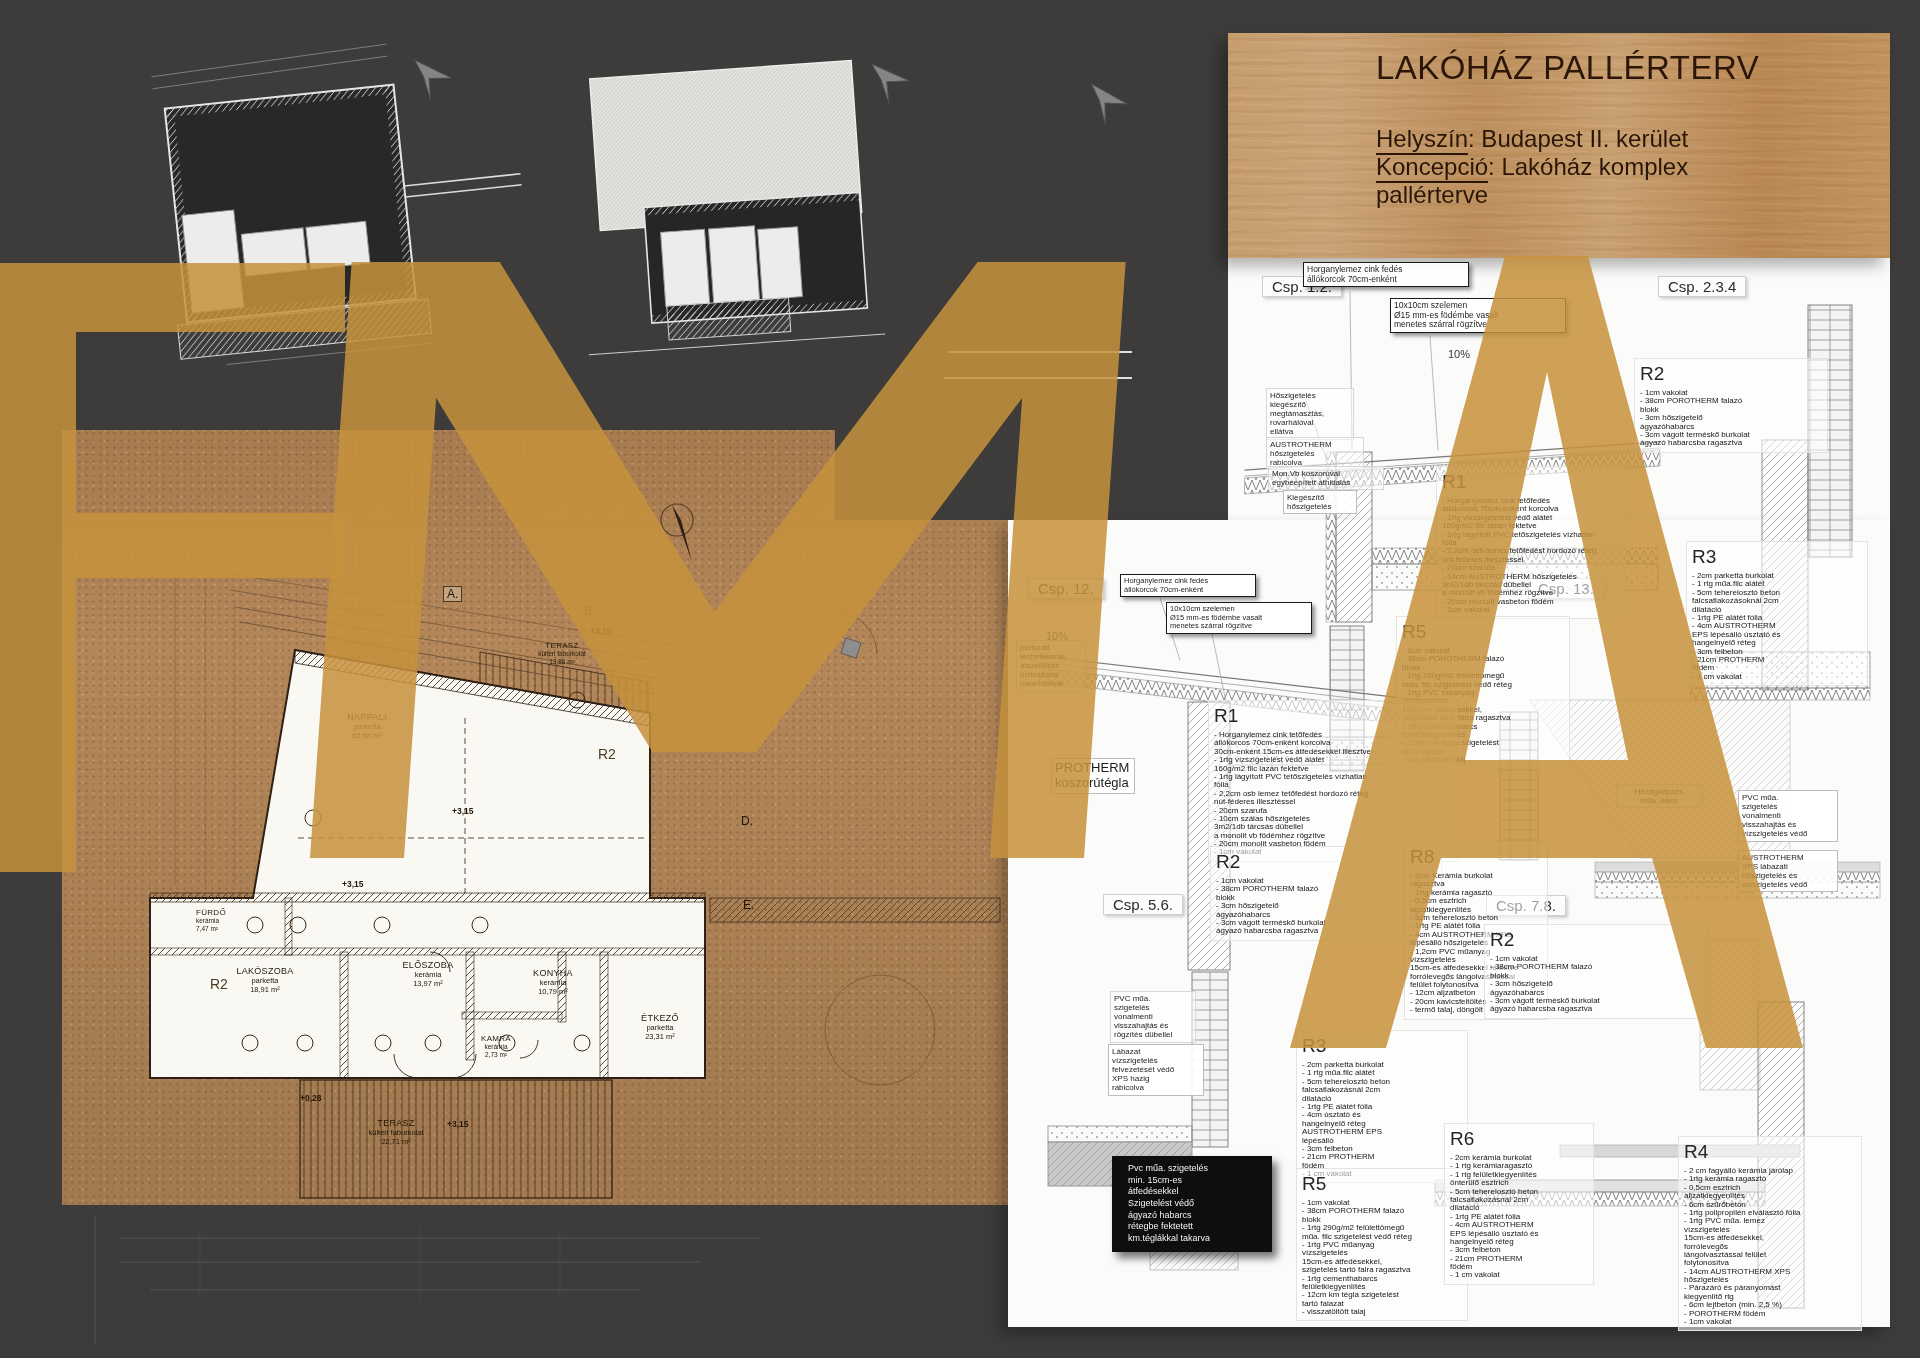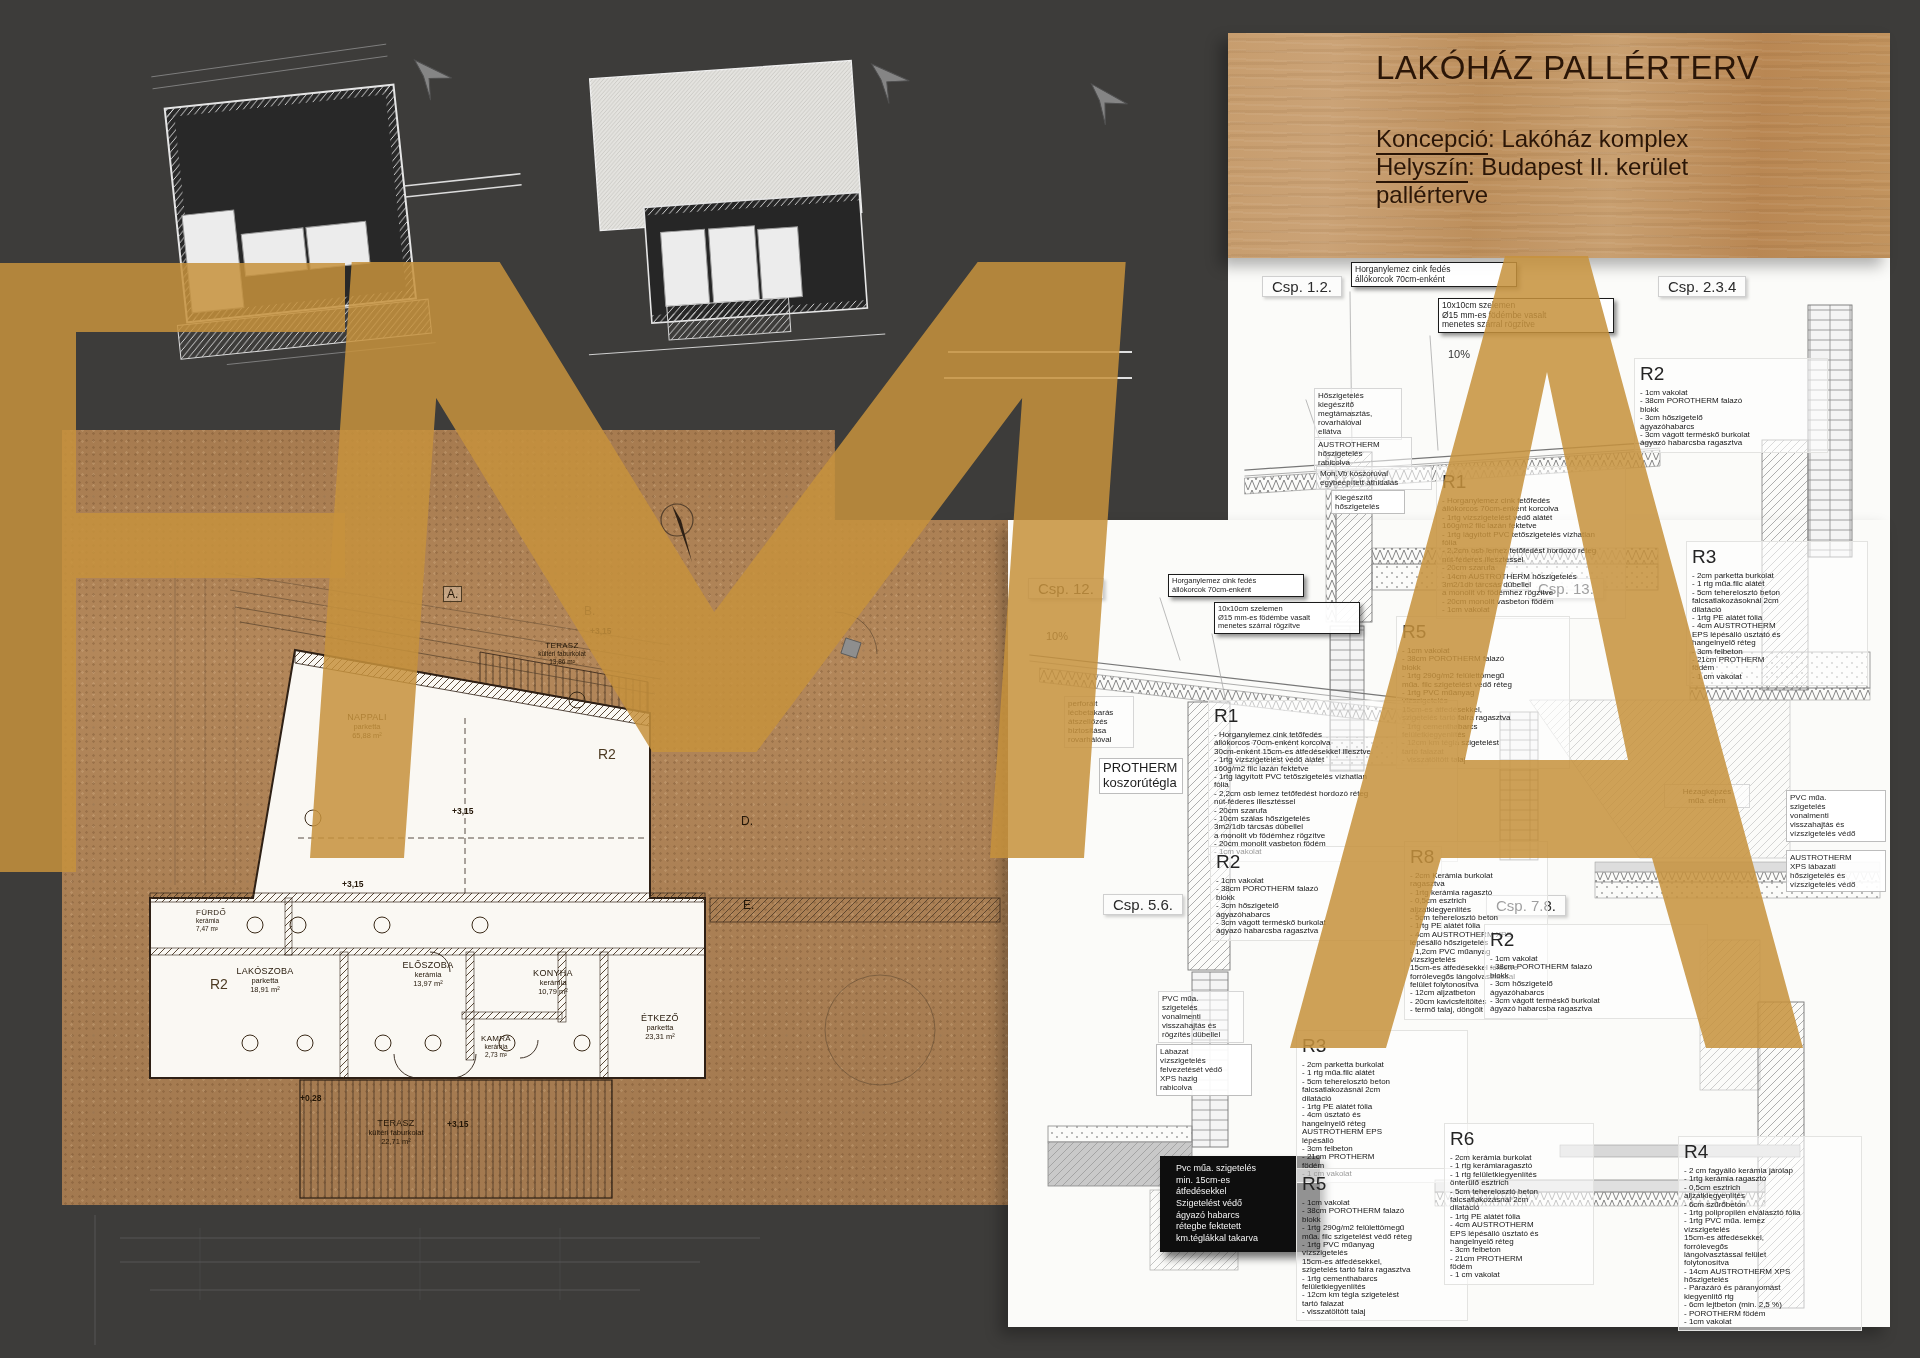--- a/index.html
+++ b/index.html
@@ -28,21 +28,21 @@
       repeating-linear-gradient(-1deg, rgba(101,62,22,0.07) 0 3px, transparent 3px 12px);}
   #titleBox{position:absolute;left:148px;top:16px;width:480px;color:#2b1607;z-index:3;}
   #titleBox .t{font-size:33px;letter-spacing:0.5px;}
   #titleBox .sub{margin-top:38px;font-size:24px;line-height:1.17;}
   #titleBox .u{border-bottom:2px solid #2b1607;padding-bottom:1px;}
   
   #draw{left:0;top:0;width:1920px;height:1358px;z-index:4;}
   
   #labels{left:0;top:0;width:1920px;height:1358px;z-index:5;font-family:"Liberation Sans",sans-serif;}
   .lbl{position:absolute;font-size:8px;line-height:1.14;color:#1d1d1d;white-space:pre-line;
-       background:rgba(255,255,255,0.92);border:1px solid #bdbdbd;padding:2px 3px;margin-left:48px;}
+       background:rgba(255,255,255,0.92);border:1px solid #bdbdbd;padding:2px 3px;}
   .lbl.boxed{border:1px solid #1b1b1b;box-shadow:2.5px 3px 4px rgba(0,0,0,0.42);font-size:8.5px;}
   .lbl.plain{background:rgba(255,255,255,0.55);border:1px solid #d6d6d6;}
   .lbl.dark{background:#0e0e0e;color:#f3f3f3;border:none;font-size:9px;line-height:1.3;
             padding:7px 16px;box-shadow:5px 6px 8px rgba(0,0,0,0.55);}
   .csp{position:absolute;font-size:15px;color:#2a2a2a;background:rgba(252,252,252,0.85);
        border:1px solid #cfcfcf;box-shadow:2px 2px 3px rgba(0,0,0,0.18);padding:1px 9px;}
   .rblk{position:absolute;border:1px solid #e3e3e1;background:rgba(255,255,255,0.55);padding:4px 5px;}
   .rblk .rid{font-size:19px;color:#242424;}
   .rblk .rlines{margin-top:4px;font-size:8px;line-height:1.05;color:#161616;white-space:pre-line;}
   .slope{position:absolute;font-size:11px;color:#333;}
@@ -62,22 +62,22 @@
 <div id="canvas">
 
   <div id="cork" class="abs"></div>
   <div id="whiteUpper" class="abs"></div>
   <div id="whiteLower" class="abs"></div>
 
   <div id="wood" class="abs">
     <div id="titleBox">
       <div class="t">LAKÓHÁZ PALLÉRTERV</div>
       <div class="sub">
+        <div><span class="u">Helyszín</span><span>: Budapest II. kerület</span></div>
         <div><span class="u">Koncepció</span><span>: Lakóház  komplex</span></div>
-        <div><span class="u">Helyszín</span><span>: Budapest II. kerület</span></div>
         <div>pallérterve</div>
       </div>
     </div>
   </div>
 
   <svg id="draw" class="abs" viewBox="0 0 1920 1358">
     <defs>
       <pattern id="hatchW" width="7" height="7" patternUnits="userSpaceOnUse">
           <path d="M0,7 L7,0" stroke="#d9d9d9" stroke-width="1"></path>
         </pattern>
@@ -281,21 +281,21 @@
 rabicolva</div>
     <div class="lbl plain" style="left:1268px;top:466px;width:108px;">Mon.Vb koszorúval
 egybeépített áthidalás</div>
     <div class="lbl" style="left:1283px;top:490px;width:66px;">Kiegészítő
 hőszigetelés</div>
     <div class="lbl boxed" style="left:1120px;top:574px;width:128px;font-size:7.5px;">Horganylemez cink fedés
 állókorcok 70cm-enként</div>
     <div class="lbl boxed" style="left:1166px;top:602px;width:138px;font-size:7.5px;">10x10cm szelemen
 Ø15 mm-es födémbe vasalt
 menetes szárral rögzítve</div>
-    <div class="lbl plain" style="left:1016px;top:696px;width:62px;">perforált
+    <div class="lbl plain" style="left:1016px;top:640px;width:62px;">perforált
 lécbetakarás
 átszellőzés
 biztosítása
 rovarhálóval</div>
     <div class="lbl" style="left:1051px;top:758px;width:76px;font-size:13px;">PROTHERM
 koszorútégla</div>
     <div class="lbl plain" style="left:1616px;top:784px;width:78px;text-align:center;">Hézagképzés
 műa. elem</div>
     <div class="lbl plain" style="left:1110px;top:991px;width:78px;">PVC műa.
 szigetelés

